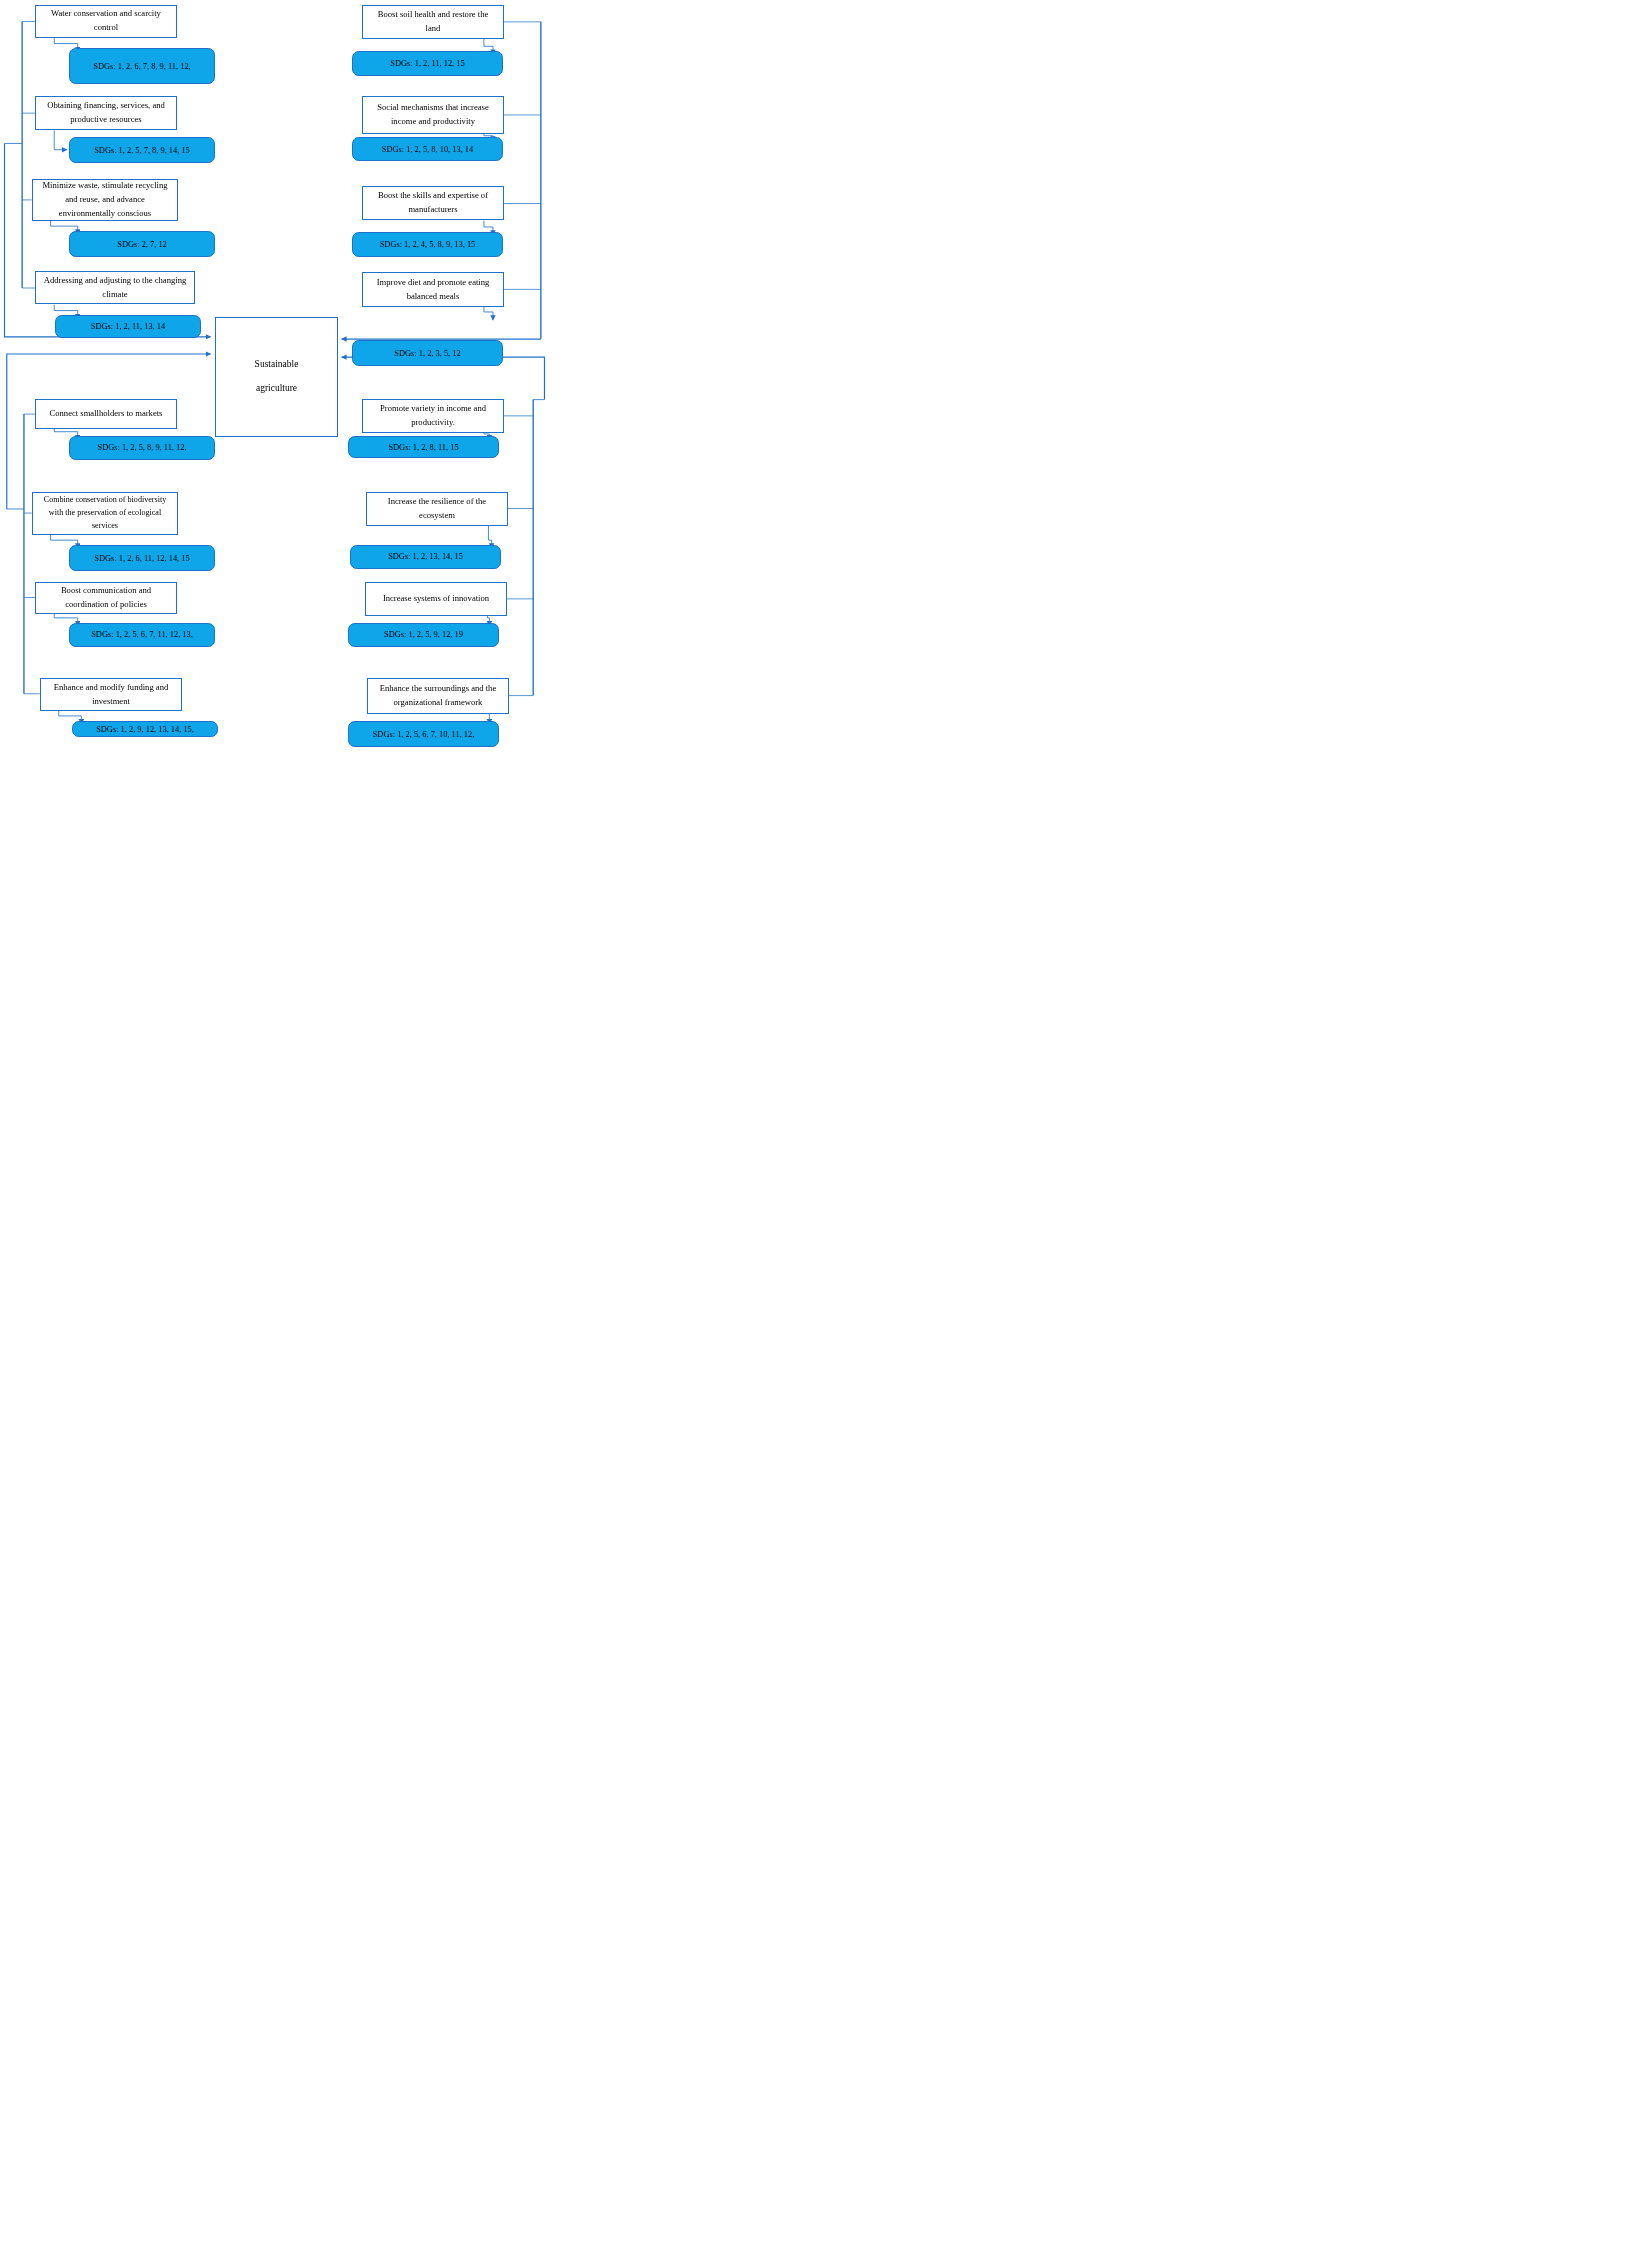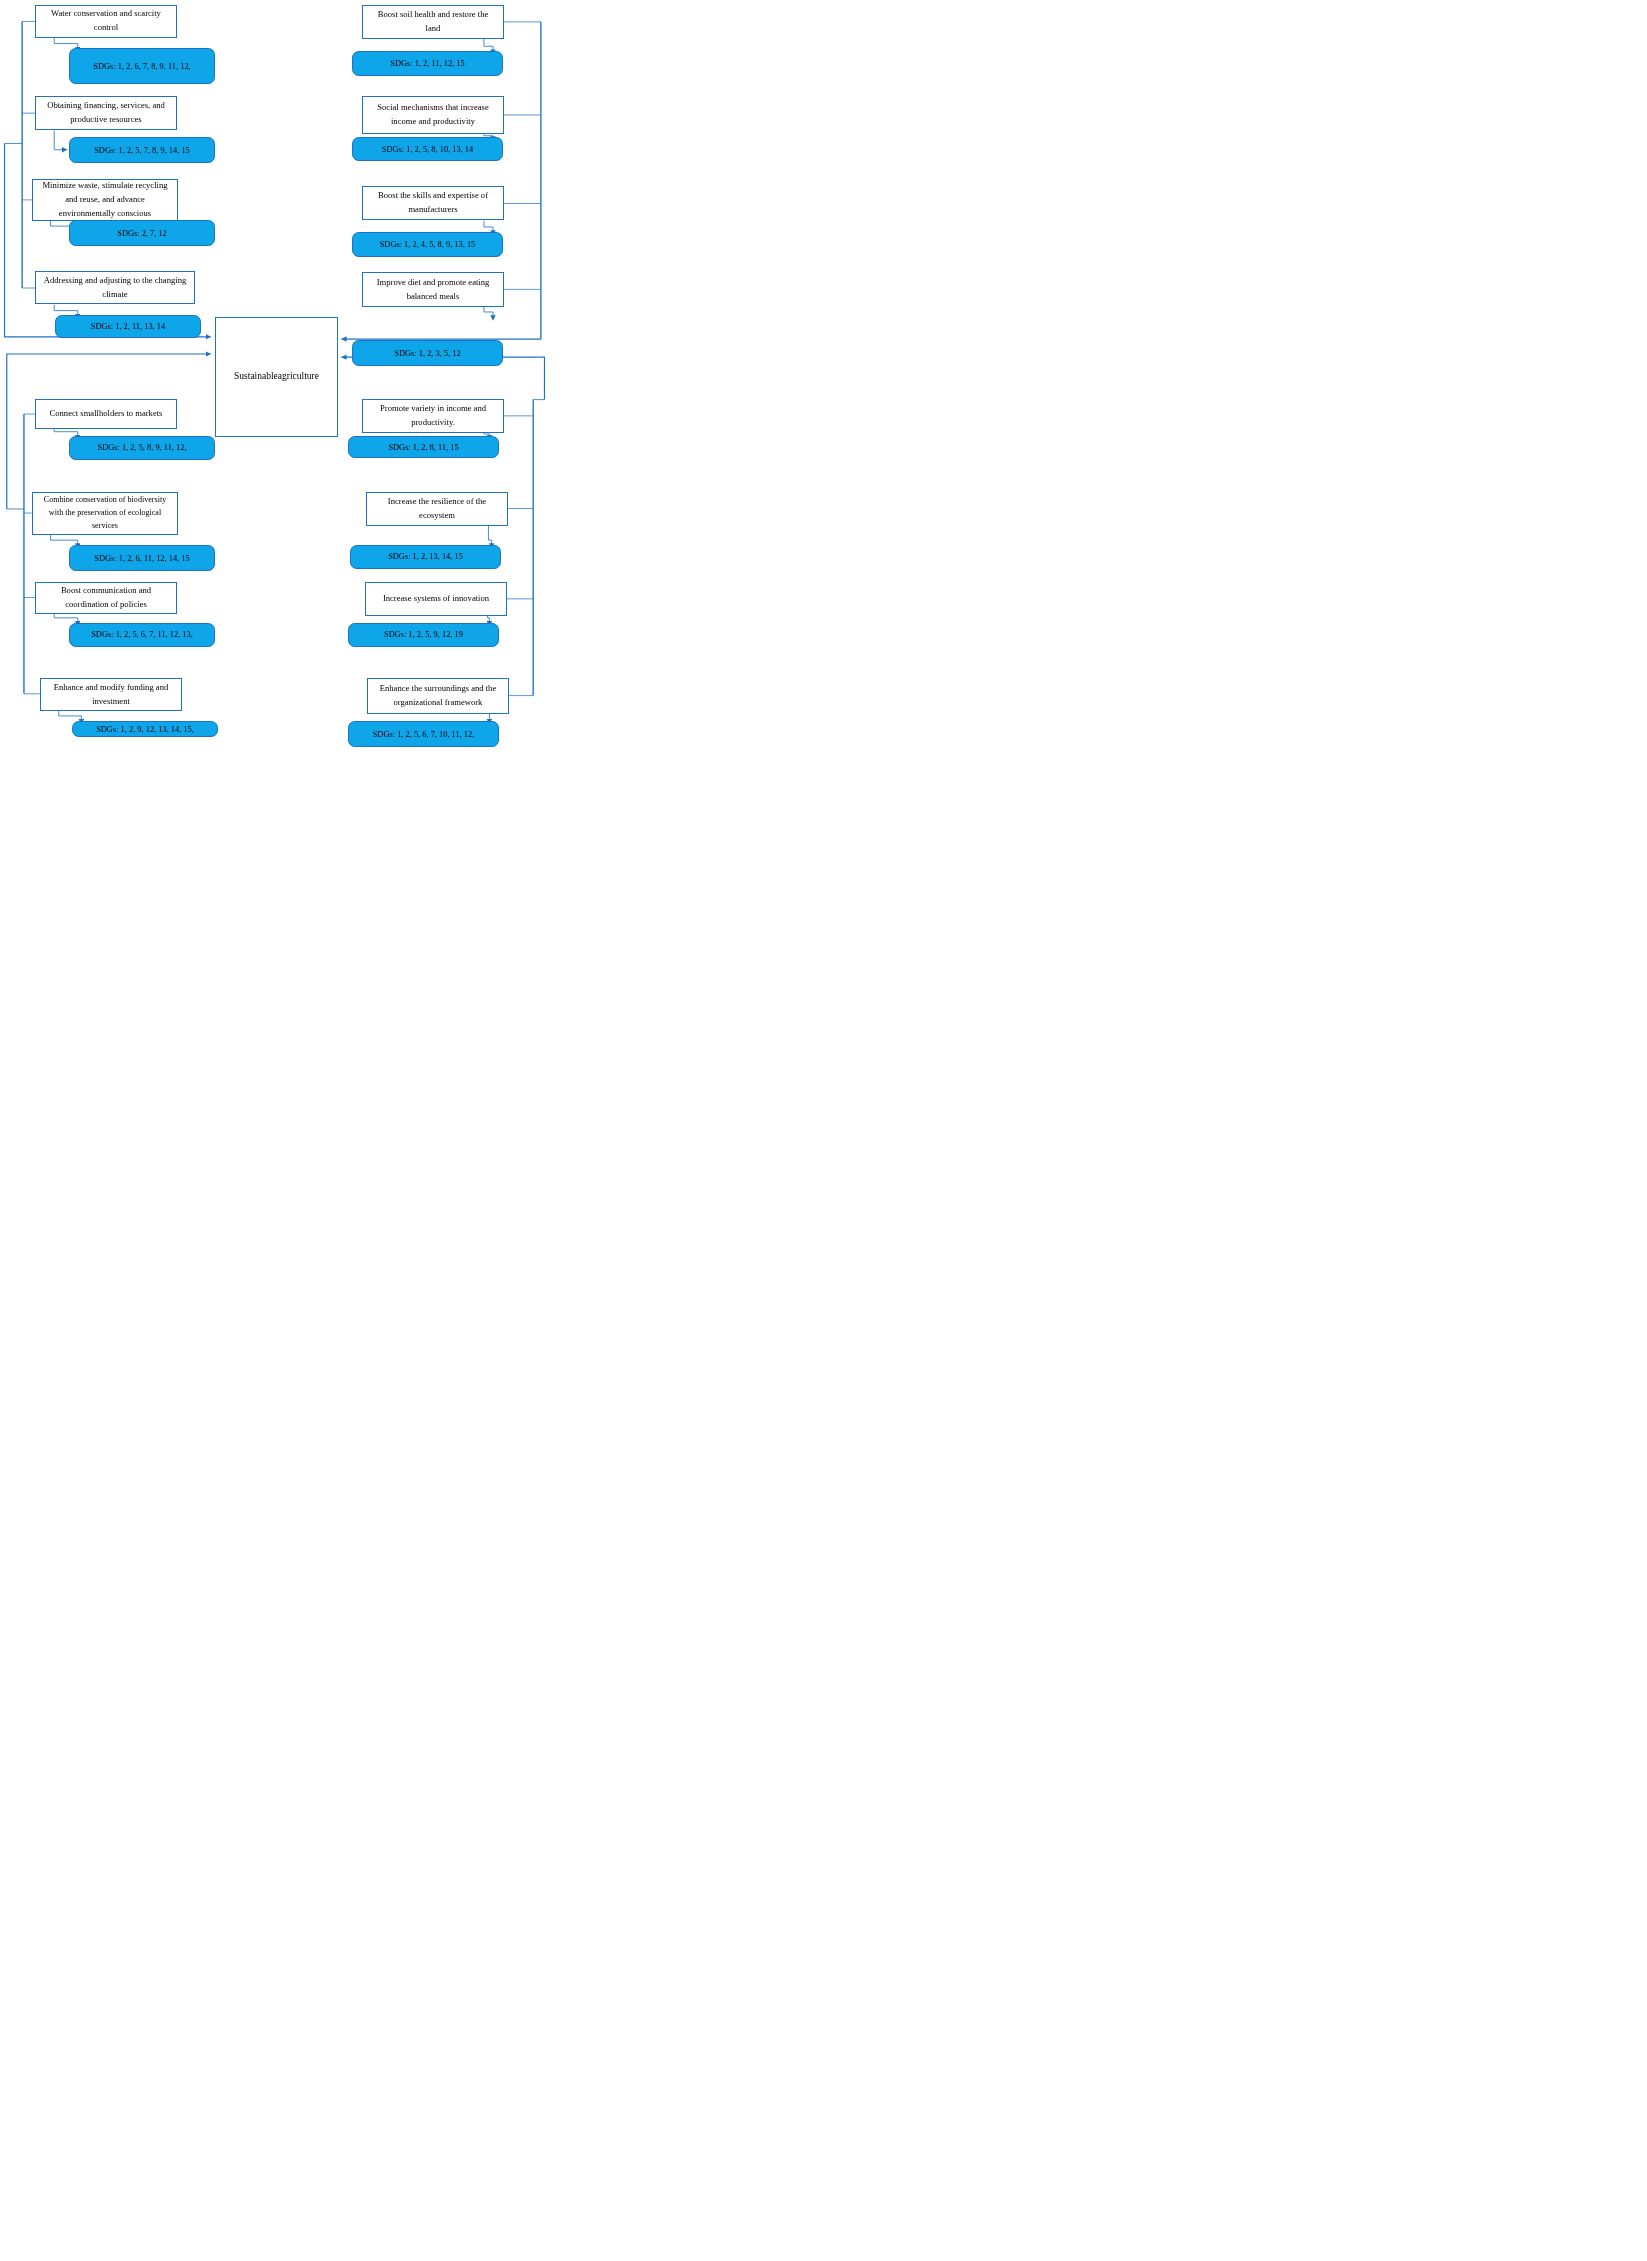--- a/index.html
+++ b/index.html
@@ -10,21 +10,21 @@
     position:absolute;display:flex;align-items:center;justify-content:center;
     text-align:center;border:1.4px solid var(--accent);background:#fff;
     font-size:8.6px;line-height:1.6;color:#000;padding:0.9px 7.2px;box-sizing:border-box;z-index:2;
   }
   .sdgbox{
     position:absolute;display:flex;align-items:center;justify-content:center;
     text-align:center;border:1.6px solid var(--accent);border-radius:6.8px;background:#0ea5e9;
     font-size:8.4px;color:#000;padding:0.9px 4.5px;box-sizing:border-box;z-index:2;
   }
   .centerbox{
-    position:absolute;display:flex;flex-direction:row;align-items:center;justify-content:center;
+    position:absolute;display:flex;flex-direction:column;align-items:center;justify-content:center;
     text-align:center;border:1.8px solid var(--accent);background:#fff;
     font-size:9.5px;color:#000;box-sizing:border-box;z-index:2;line-height:2.5;
   }
 </style>
 </head>
 <body>
 
 <div class="canvas" style="--accent:#1e70c8;">
 
   <svg class="connector-layer" width="549" height="764" viewBox="0 0 1215 1690">
@@ -93,21 +93,21 @@
     <span>agriculture</span>
   </div>
 
   <div class="mainbox" style="left:35px;top:4.5px;width:142px;height:33px;">Water conservation and scarcity control</div>
   <div class="sdgbox" style="left:69px;top:48px;width:146px;height:36px;">SDGs: 1, 2, 6, 7, 8, 9, 11, 12,</div>
 
   <div class="mainbox" style="left:35px;top:96px;width:142px;height:34px;">Obtaining financing, services, and productive resources</div>
   <div class="sdgbox" style="left:69px;top:137px;width:146px;height:26px;">SDGs: 1, 2, 5, 7, 8, 9, 14, 15</div>
 
   <div class="mainbox" style="left:32px;top:179px;width:146px;height:42px;">Minimize waste, stimulate recycling and reuse, and advance environmentally conscious</div>
-  <div class="sdgbox" style="left:69px;top:220px;width:146px;height:26px;">SDGs: 2, 7, 12</div>
+  <div class="sdgbox" style="left:69px;top:231px;width:146px;height:26px;">SDGs: 2, 7, 12</div>
 
   <div class="mainbox" style="left:35px;top:271px;width:160px;height:33px;">Addressing and adjusting to the changing climate</div>
   <div class="sdgbox" style="left:55px;top:315px;width:146px;height:22.6px;">SDGs: 1, 2, 11, 13, 14</div>
 
   <div class="mainbox" style="left:362px;top:4.5px;width:142px;height:34px;">Boost soil health and restore the land</div>
   <div class="sdgbox" style="left:352px;top:51px;width:151px;height:25px;">SDGs: 1, 2, 11, 12, 15</div>
 
   <div class="mainbox" style="left:362px;top:96px;width:142px;height:38px;">Social mechanisms that increase income and productivity</div>
   <div class="sdgbox" style="left:352px;top:137px;width:151px;height:24.4px;">SDGs: 1, 2, 5, 8, 10, 13, 14</div>
 

